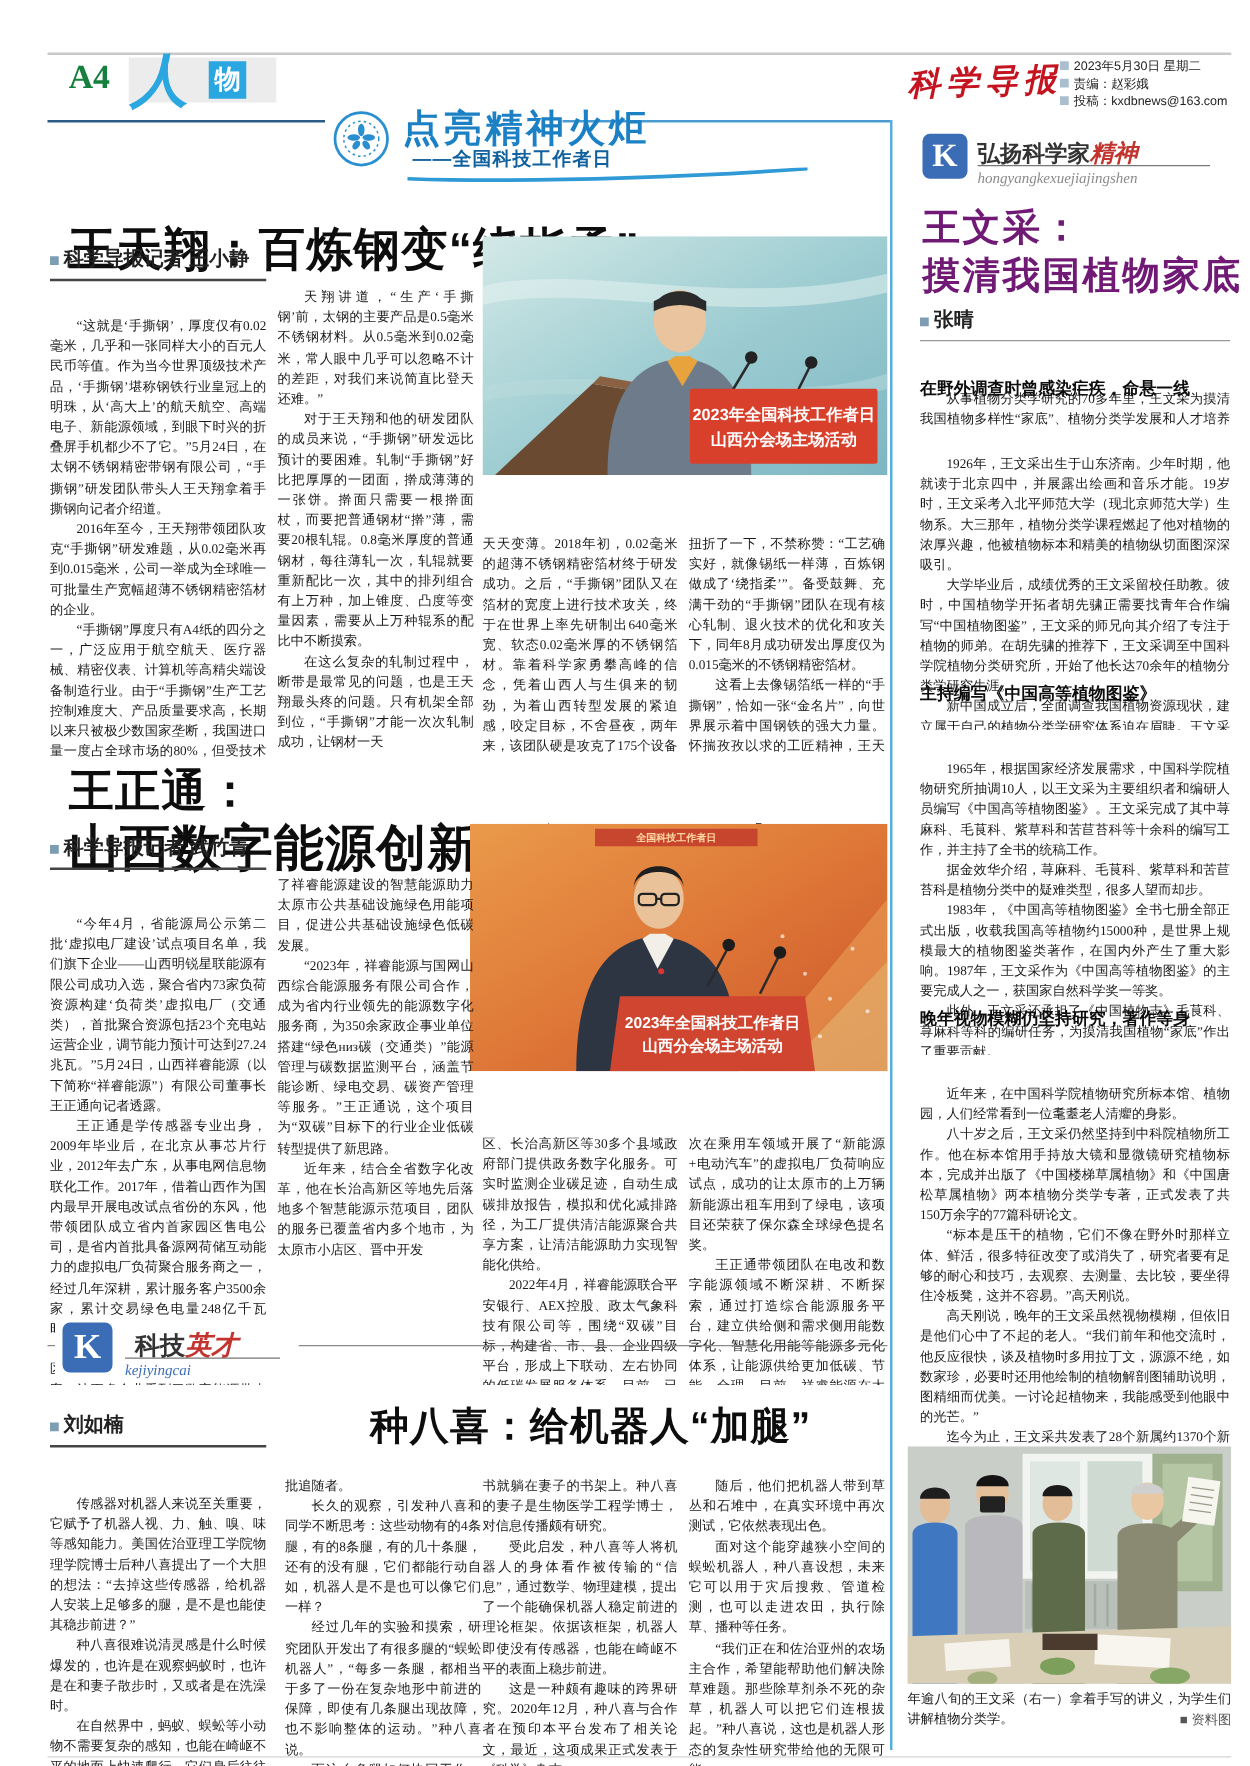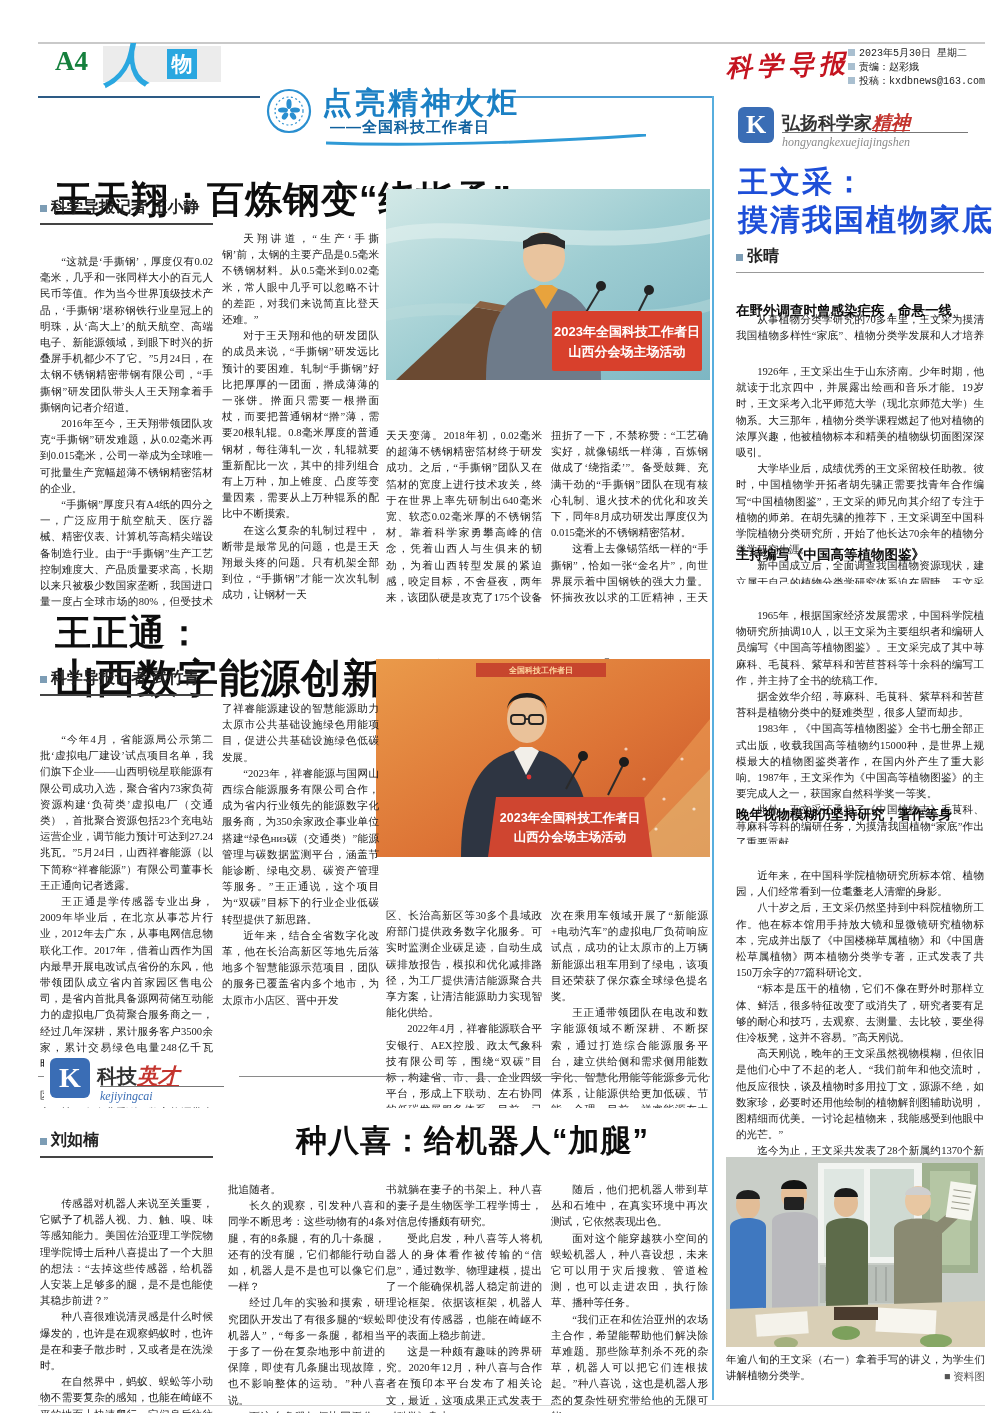--- a/index.html
+++ b/index.html
@@ -10,45 +10,45 @@
   .hairline{position:absolute;background:#8a8a8a;height:1px;}
   
   .pageno{font-family:"Liberation Serif",serif;font-weight:bold;font-size:27px;color:#15803d;}
   .seclogo{background:#ececec;}
   .ren{position:absolute;left:4px;top:-12px;font-size:46px;font-weight:bold;color:#2aa7e0;
        font-family:"Liberation Sans",sans-serif;transform:skewX(-10deg);}
   .wu{position:absolute;left:64px;top:3px;width:30px;height:30px;background:#2aa7e0;color:#fff;
       font-family:"Liberation Sans",sans-serif;font-weight:bold;font-size:21px;line-height:30px;text-align:center;}
   .masthead{font-weight:bold;font-size:26px;color:#c41420;letter-spacing:5px;transform:rotate(-2deg);
             font-style:italic;}
-  .hinfo{font-size:10px;line-height:14px;color:#222;font-family:Liberation Mono, monospace;}
+  .hinfo{font-size:10px;line-height:14px;color:#222;font-family:Liberation Sans, sans-serif;}
   .sq{display:inline-block;width:7px;height:7px;background:#a9bfd0;margin-right:4px;}
   
   .bline1{position:absolute;background:#2d5b85;height:2px;}
   .bline2{position:absolute;background:#4a9bd2;height:2px;}
   .vsep{position:absolute;width:2px;background:#57aede;}
   .btitle{font-family:"Liberation Sans",sans-serif;font-weight:bold;font-size:30px;color:#1b80c4;letter-spacing:3px;}
   .bsub{font-family:"Liberation Sans",sans-serif;font-weight:bold;font-size:15px;color:#10619e;letter-spacing:1px;}
   
   .h1{font-family:"Liberation Sans",sans-serif;font-weight:bold;color:#0d0d0d;letter-spacing:1px;white-space:nowrap;margin-top:32px;}
   .byline{font-family:"Liberation Sans",sans-serif;font-weight:bold;font-size:16px;color:#222;
           border-bottom:2px solid #444;padding-bottom:5px;}
   .byline .sq{background:#7d9db5;}
   .col{font-size:10.6px;line-height:16.2px;text-align:justify;overflow:hidden;margin-top:42px;}
   .col p{margin:0;text-indent:2em;}
   .cont p:first-child{text-indent:0;}
   .subhead{font-family:"Liberation Sans",sans-serif;font-weight:bold;font-size:13.5px;color:#0d0d0d;text-align:left;}
   
   .kbox{position:absolute;background:#3a6db5;border-radius:6px;color:#fff;text-align:center;
         font-family:"Liberation Serif",serif;font-weight:bold;}
   .bdg-cn{font-family:"Liberation Sans",sans-serif;font-weight:bold;color:#333;}
-  .bdg-red{color:#c3342e;font-style:italic;text-decoration:underline;}
+  .bdg-red{color:#c3342e;font-style:italic;}
   .pinyin{font-style:italic;color:#3a6db5;font-size:12px;border-top:1px solid #777;padding-top:2px;
           font-family:"Liberation Serif",serif;}
-  .rh{font-family:"Liberation Serif",serif;font-weight:bold;font-size:30px;color:#1d4ed8;letter-spacing:2px;}
+  .rh{font-family:"Liberation Serif",serif;font-weight:bold;font-size:30px;color:#701a75;letter-spacing:2px;}
   .caption{font-size:10.6px;line-height:16px;text-align:justify;}
   .credit{float:right;font-family:"Liberation Sans",sans-serif;color:#555;}
   .whitebg{background:#fff;}
 </style>
 </head>
 <body>
 
 <div id="page">
 
   <div class="rule" style="left:38px;top:42px;width:947px;height:2px;"></div>
@@ -307,21 +307,21 @@
     </g>
   </svg>
   <div class="abs caption" style="left:726px;top:1352px;width:259px;">
     <span>年逾八旬的王文采（右一）拿着手写的讲义，为学生们讲解植物分类学。</span>
     <span class="credit">■ 资料图</span>
   </div>
 
   <div class="hairline" style="left:38px;top:1076px;width:672px;"></div>
   <div class="abs whitebg" style="left:44px;top:1054px;width:195px;height:52px;">
     <div class="kbox" style="left:6px;top:4px;width:40px;height:40px;font-size:28px;line-height:40px;">K</div>
-    <div class="abs" style="left:53px;top:8px;">
+    <div class="abs" style="left:64px;top:8px;">
       <span class="bdg-cn" style="font-size:20px;">科技</span><span class="bdg-red" style="font-size:21px;font-weight:bold;">英才</span>
     </div>
     <div class="abs pinyin" style="left:56px;top:32px;width:124px;">kejiyingcai</div>
   </div>
   <div class="abs h1" style="left:235px;top:1088px;width:475px;text-align:center;font-size:31px;">种八喜：给机器人“加腿”</div>
   <div class="abs byline" style="left:40px;top:1130px;width:173px;">
     <span class="sq"></span><span>刘如楠</span>
   </div>
 
   <div class="abs col" style="left:40px;top:1154px;width:173px;height:246px;">

